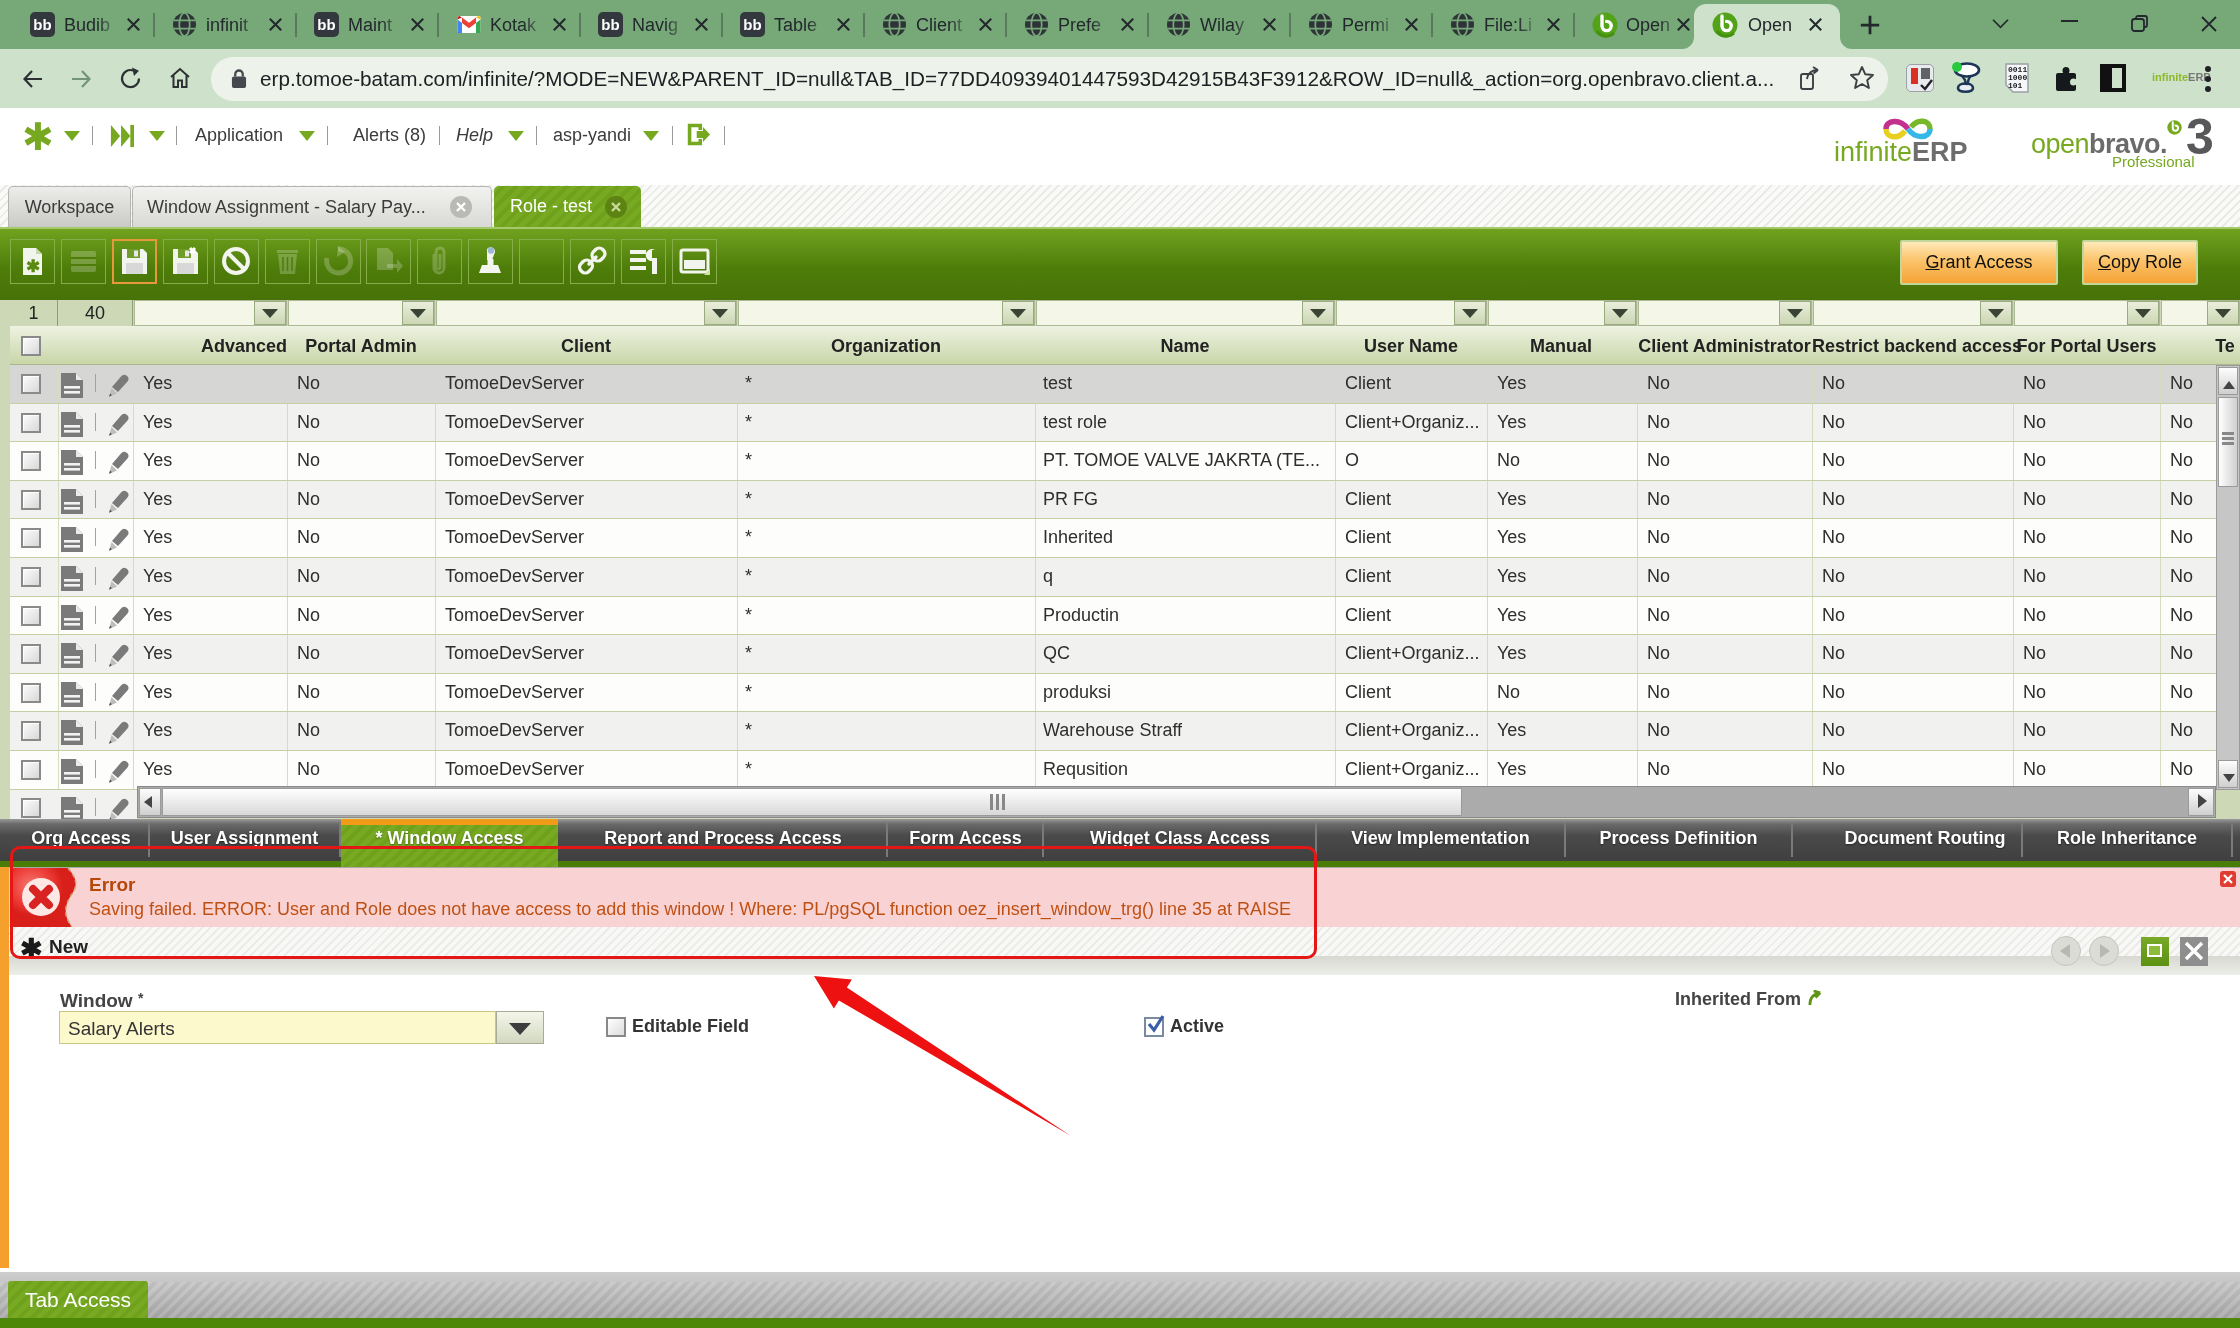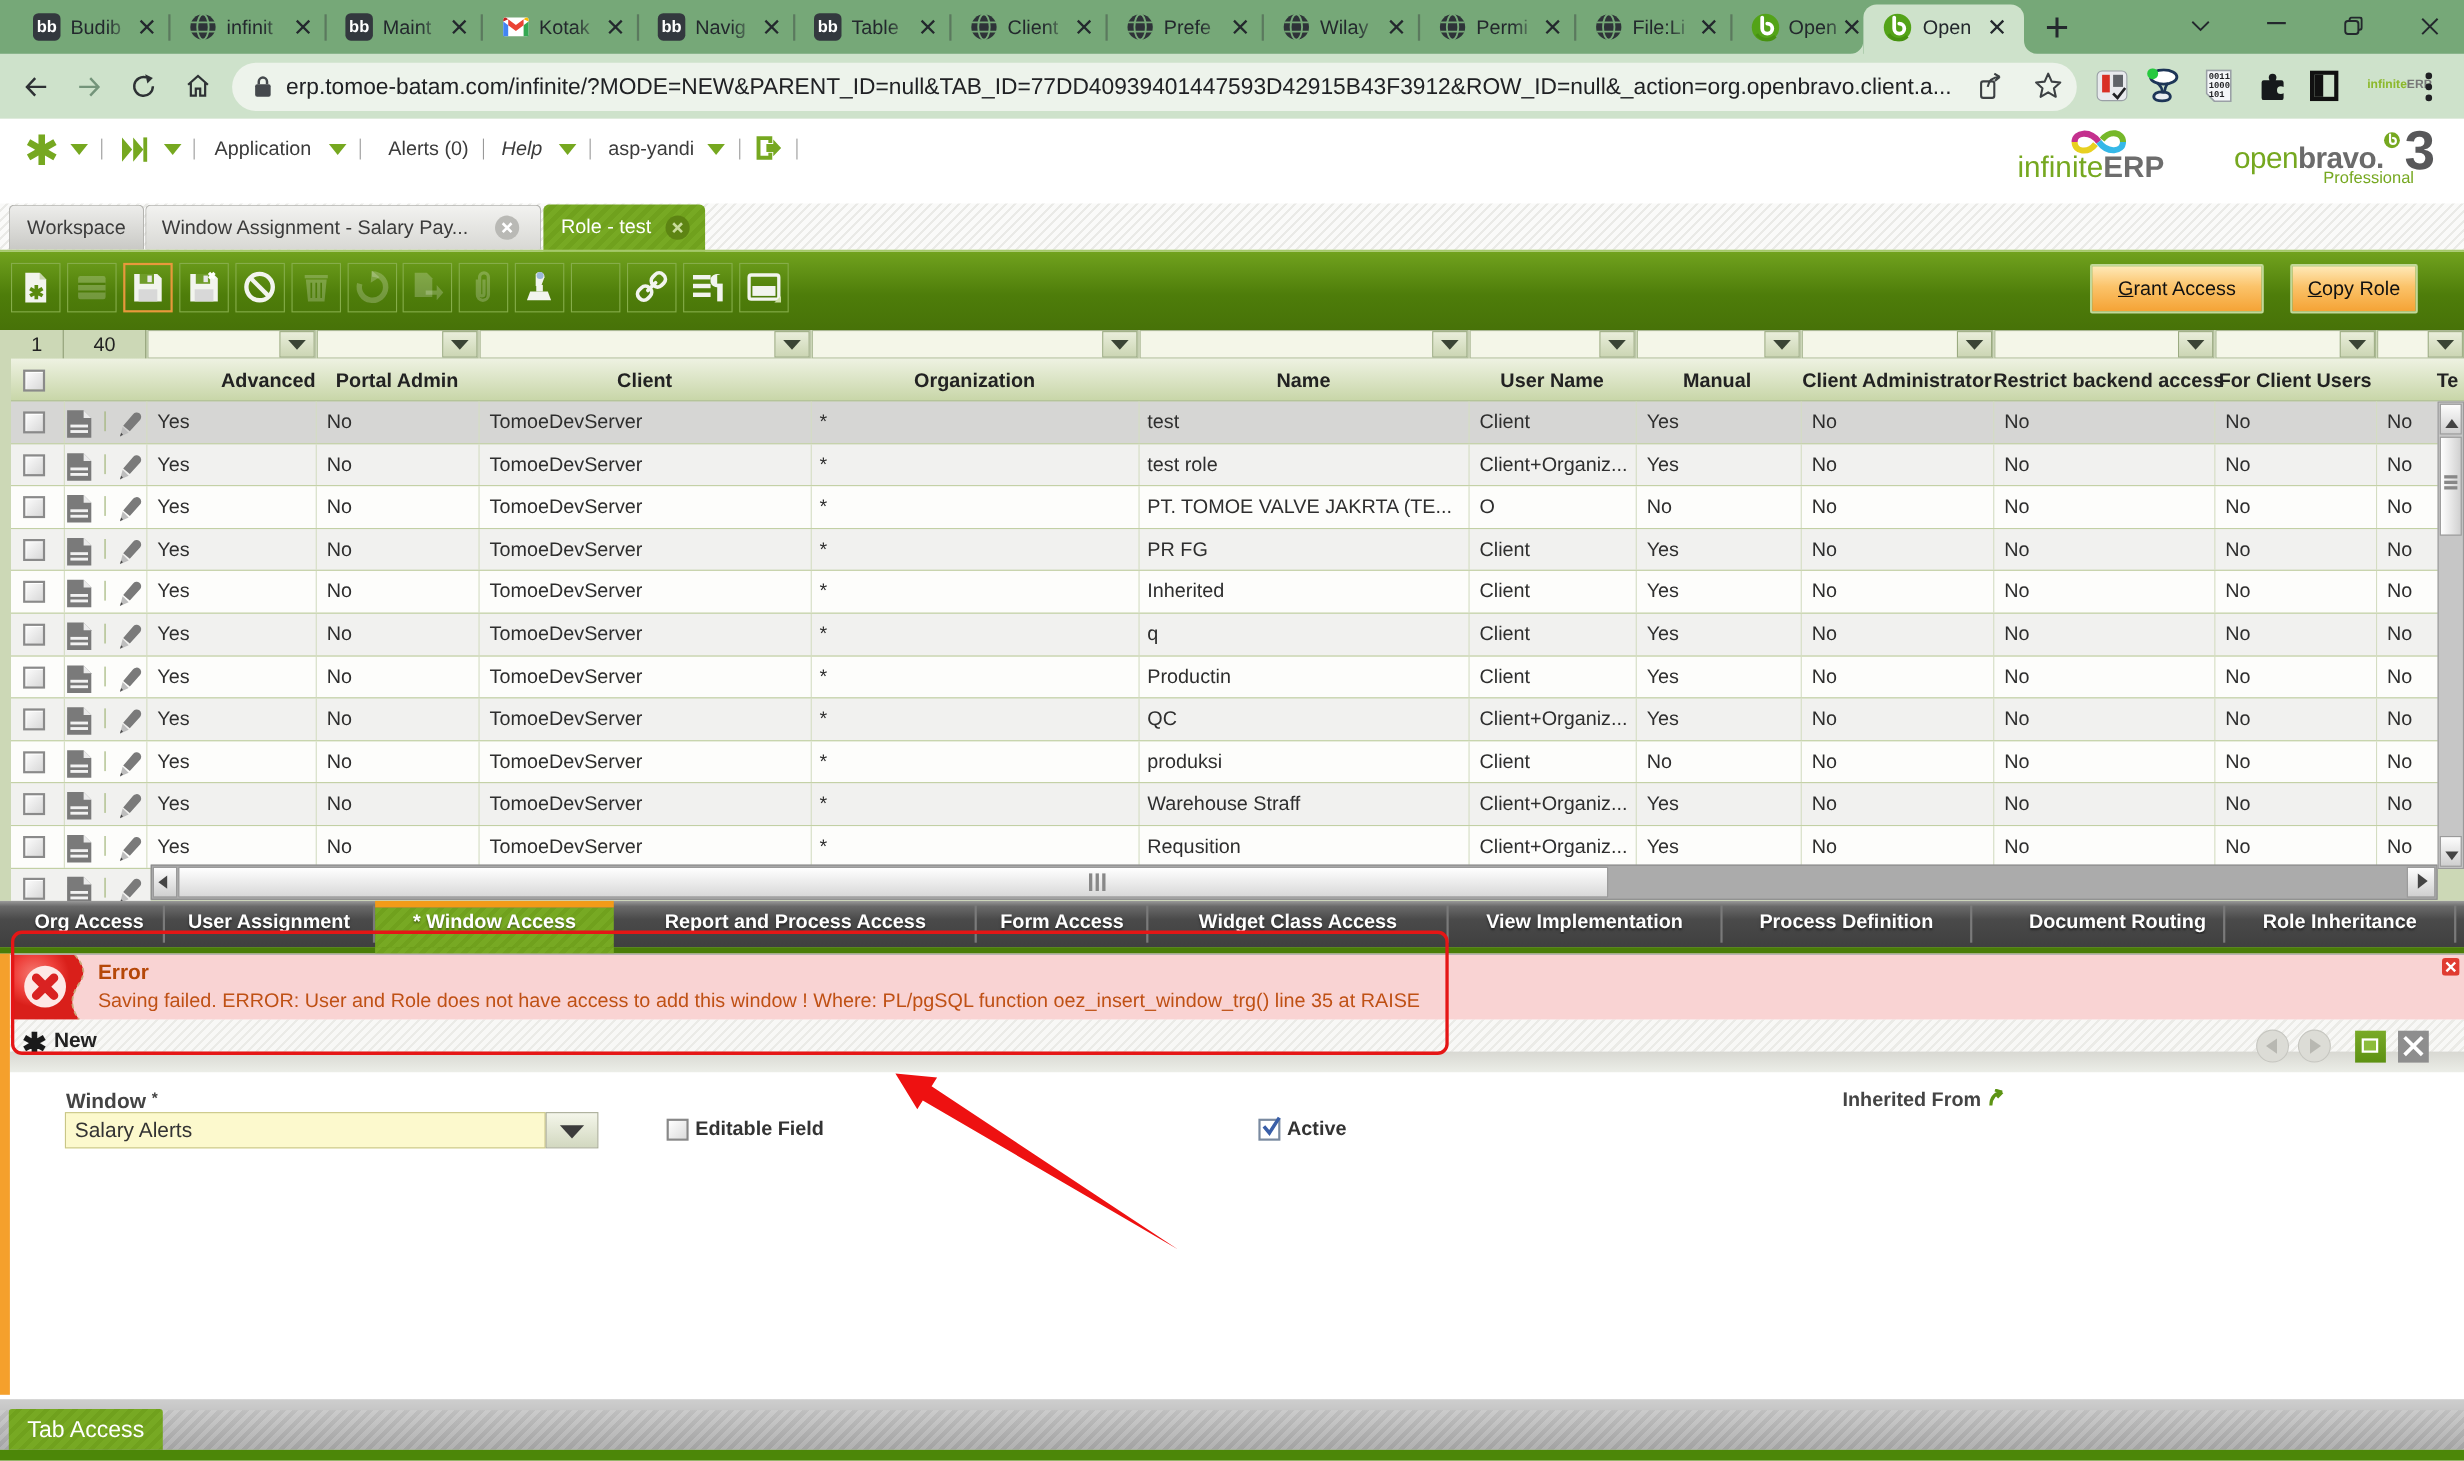--- a/index.html
+++ b/index.html
@@ -209,21 +209,21 @@
 <div class="ab" style="left:92px;top:126px;width:1px;height:19px;background:#999;"></div>
 <svg class="ab" style="left:110px;top:124px;" width="24" height="24" viewBox="0 0 26 26">
     <path d="M1 1 L11 13 L1 25 Z M12 1 L22 13 L12 25 Z" fill="#76a820"></path>
     <rect x="22" y="1" width="4" height="24" fill="#76a820"></rect>
   </svg>
 <div class="ab" style="left:149px;top:131px;width:0;height:0;border-left:8px solid transparent;border-right:8px solid transparent;border-top:10px solid #76a820;"></div>
 <div class="ab" style="left:176px;top:126px;width:1px;height:19px;background:#999;"></div>
 <div class="ab" style="left:195px;top:125px;font-size:18px;color:#3b3b3b;">Application</div>
 <div class="ab" style="left:299px;top:131px;width:0;height:0;border-left:8px solid transparent;border-right:8px solid transparent;border-top:10px solid #76a820;"></div>
 <div class="ab" style="left:327px;top:126px;width:1px;height:19px;background:#999;"></div>
-<div class="ab" style="left:353px;top:125px;font-size:18px;color:#3b3b3b;">Alerts (0)</div>
+<div class="ab" style="left:353px;top:125px;font-size:18px;color:#3b3b3b;">Alerts (8)</div>
 <div class="ab" style="left:439px;top:126px;width:1px;height:19px;background:#999;"></div>
 <div class="ab" style="left:456px;top:125px;font-size:18px;color:#3b3b3b;font-style:italic;">Help</div>
 <div class="ab" style="left:508px;top:131px;width:0;height:0;border-left:8px solid transparent;border-right:8px solid transparent;border-top:10px solid #76a820;"></div>
 <div class="ab" style="left:536px;top:126px;width:1px;height:19px;background:#999;"></div>
 <div class="ab" style="left:553px;top:125px;font-size:18px;color:#3b3b3b;">asp-yandi</div>
 <div class="ab" style="left:643px;top:131px;width:0;height:0;border-left:8px solid transparent;border-right:8px solid transparent;border-top:10px solid #76a820;"></div>
 <div class="ab" style="left:672px;top:126px;width:1px;height:19px;background:#999;"></div>
 <svg class="ab" style="left:686px;top:122px;" width="25" height="25" viewBox="0 0 28 28">
     <path d="M2 2 H18 V9 H14 V6 H6 V22 H14 V19 H18 V26 H2 Z" fill="#76a820"></path>
     <path d="M12 10 H19 V5.5 L27 14 L19 22.5 V18 H12 Z" fill="#76a820"></path>
@@ -381,21 +381,21 @@
 <div class="ab" style="left:10px;top:326px;width:2230px;height:39px;background:linear-gradient(#eef2e2,#c8d6a8);border-bottom:1px solid #a8b88a;"></div>
 <div class="ab" style="left:133px;top:336px;width:154px;text-align:right;font-size:18px;font-weight:bold;color:#222;white-space:nowrap;overflow:visible;">Advanced</div>
 <div class="ab" style="left:287px;top:336px;width:148px;text-align:center;font-size:18px;font-weight:bold;color:#222;white-space:nowrap;overflow:visible;">Portal Admin</div>
 <div class="ab" style="left:435px;top:336px;width:302px;text-align:center;font-size:18px;font-weight:bold;color:#222;white-space:nowrap;overflow:visible;">Client</div>
 <div class="ab" style="left:737px;top:336px;width:298px;text-align:center;font-size:18px;font-weight:bold;color:#222;white-space:nowrap;overflow:visible;">Organization</div>
 <div class="ab" style="left:1035px;top:336px;width:300px;text-align:center;font-size:18px;font-weight:bold;color:#222;white-space:nowrap;overflow:visible;">Name</div>
 <div class="ab" style="left:1335px;top:336px;width:152px;text-align:center;font-size:18px;font-weight:bold;color:#222;white-space:nowrap;overflow:visible;">User Name</div>
 <div class="ab" style="left:1486px;top:336px;width:150px;text-align:center;font-size:18px;font-weight:bold;color:#222;white-space:nowrap;overflow:visible;">Manual</div>
 <div class="ab" style="left:1637px;top:336px;width:175px;text-align:center;font-size:18px;font-weight:bold;color:#222;white-space:nowrap;overflow:visible;">Client Administrator</div>
 <div class="ab" style="left:1812px;top:336px;width:201px;text-align:center;font-size:18px;font-weight:bold;color:#222;white-space:nowrap;overflow:visible;">Restrict backend access</div>
-<div class="ab" style="left:2013px;top:336px;width:147px;text-align:center;font-size:18px;font-weight:bold;color:#222;white-space:nowrap;overflow:visible;">For Client Users</div>
+<div class="ab" style="left:2013px;top:336px;width:147px;text-align:center;font-size:18px;font-weight:bold;color:#222;white-space:nowrap;overflow:visible;">For Portal Users</div>
 <div class="ab" style="left:2160px;top:336px;width:130px;text-align:center;font-size:18px;font-weight:bold;color:#222;white-space:nowrap;overflow:visible;">Te</div>
 <div class="ab" style="left:21px;top:336px;width:20px;height:20px;background:linear-gradient(135deg,#fdfdfd,#d8d8d8);border:2px solid #8a8a8a;box-shadow:inset 1px 1px 0 #fff;"></div>
 <div class="ab" style="left:10px;top:365px;width:2230px;height:38px;background:#d6d6d4;"></div>
 <div class="ab" style="left:10px;top:403px;width:2230px;height:1px;background:#c2d0a4;"></div>
 <div class="ab" style="left:58px;top:365px;width:1px;height:38px;background:#d4ddc2;"></div>
 <div class="ab" style="left:133px;top:365px;width:1px;height:38px;background:#d4ddc2;"></div>
 <div class="ab" style="left:287px;top:365px;width:1px;height:38px;background:#d4ddc2;"></div>
 <div class="ab" style="left:435px;top:365px;width:1px;height:38px;background:#d4ddc2;"></div>
 <div class="ab" style="left:737px;top:365px;width:1px;height:38px;background:#d4ddc2;"></div>
 <div class="ab" style="left:1035px;top:365px;width:1px;height:38px;background:#d4ddc2;"></div>

